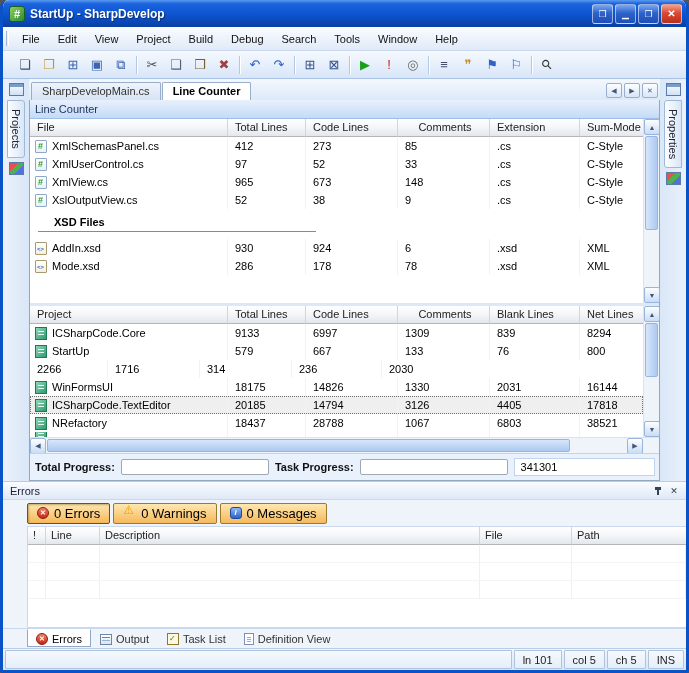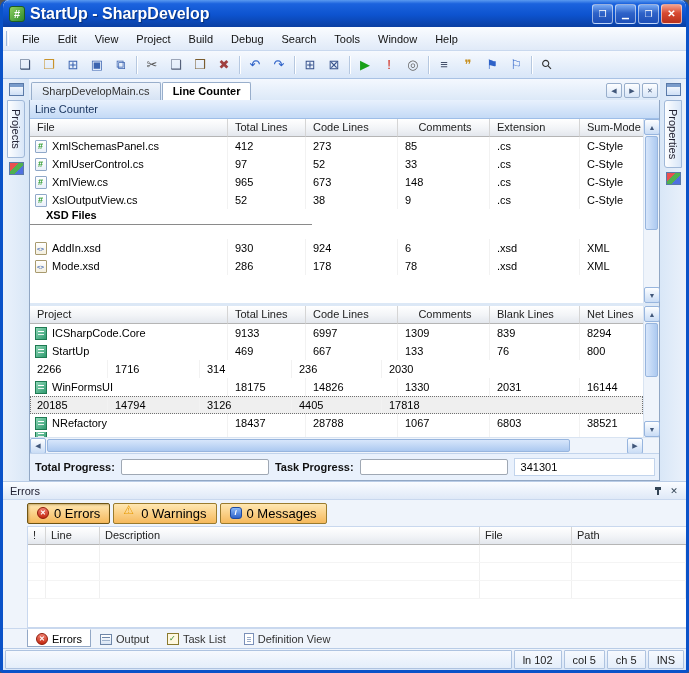--- a/index.html
+++ b/index.html
@@ -17,21 +17,21 @@
   
   .titlebar{
     height:27px; flex:0 0 27px;
     background:linear-gradient(180deg,#5A9AF0 0%,#1B63DE 14%,#0D53CF 55%,#0A3FA2 100%);
     display:flex; align-items:center; padding:0 4px 0 6px;
     border-radius:6px 6px 0 0; color:#fff;
   }
   .app-icon{width:16px;height:16px;border-radius:3px;margin-right:5px;
     background:linear-gradient(135deg,#8ED060,#2E8A2E);border:1px solid #1E5E1E;
     color:#fff;font-size:11px;font-weight:bold;text-align:center;line-height:14px;}
-  .title-text{font-size:16px;font-weight:bold;flex:1;
+  .title-text{font-size:12px;font-weight:bold;flex:1;
     text-shadow:1px 1px 1px #073078; white-space:nowrap;}
   .winbtns{display:flex;gap:2px;}
   .wbtn{width:21px;height:20px;border-radius:3px;border:1px solid rgba(255,255,255,.55);
     color:#fff;font-size:9px;display:flex;align-items:center;justify-content:center;
     background:linear-gradient(180deg,#78AAF4,#2E62C8 45%,#1D4FB8);cursor:default;}
   .wbtn.close{background:linear-gradient(180deg,#F2A08E,#D84A32 45%,#B8311C);font-size:10px;font-weight:bold;}
 
   
   .menubar{height:24px;flex:0 0 24px;display:flex;align-items:stretch;
     background:linear-gradient(#FAFCFF,#E0EAF8);border-bottom:1px solid #C9D8EE;}
@@ -85,21 +85,21 @@
   .tcell{font-size:11px;color:#000;padding-left:7px;white-space:nowrap;overflow:hidden;height:100%;
     display:flex;align-items:center;border-right:1px solid #F2F2F2;}
   .c0{width:198px;flex:0 0 198px;}
   .c1{width:78px;flex:0 0 78px;}
   .c2{width:92px;flex:0 0 92px;}
   .c3{width:92px;flex:0 0 92px;text-align:center;}
   .c4{width:90px;flex:0 0 90px;}
   .c5{flex:1;border-right:none;}
   .tcell.c0{padding-left:5px;}
 
-  .group-row{height:30px;flex:0 0 30px;display:flex;align-items:flex-start;}
+  .group-row{height:30px;flex:0 0 30px;display:flex;align-items:center;margin-left:8px;}
   .group-label{font-size:11px;font-weight:bold;color:#000;padding:0 0 3px 16px;width:46%;border-bottom:1px solid #8A8A8A;}
 
   
   .icon{display:inline-block;width:12px;height:13px;margin-right:5px;position:relative;flex:0 0 12px;}
   .cs-file-icon{background:linear-gradient(#fff,#EAF0FA);border:1px solid #8FA8C8;border-radius:1px;}
   .cs-file-icon::after{content:"#";position:absolute;left:2px;top:1px;font-size:9px;font-weight:bold;color:#2B9A2B;line-height:1;}
   .xsd-file-icon{background:linear-gradient(#fff,#F4EFDF);border:1px solid #A89A6E;border-radius:1px;}
   .xsd-file-icon::after{content:"<>";position:absolute;left:1px;top:3px;font-size:6px;font-weight:bold;color:#3C64B0;line-height:1;}
   .project-icon{background:linear-gradient(135deg,#8FD8B8,#2E9A6E);border:1px solid #1E7A52;}
   .project-icon::after{content:"";position:absolute;left:2px;right:2px;top:3px;height:1px;background:#fff;box-shadow:0 3px 0 rgba(255,255,255,.85);}
@@ -423,21 +423,21 @@
                   <div class="tcell c2" data-name="cell">6997</div>
                   <div class="tcell c3" data-name="cell">1309</div>
                   <div class="tcell c4" data-name="cell">839</div>
                   <div class="tcell c5" data-name="cell">8294</div>
                 </div>
                 <div class="trow" data-name="project-row">
                   <div class="tcell c0" data-name="cell">
                     <span class="icon project-icon" data-name="project-icon"></span>
                     <span data-name="cell-text">StartUp</span>
                   </div>
-                  <div class="tcell c1" data-name="cell">469</div>
+                  <div class="tcell c1" data-name="cell">579</div>
                   <div class="tcell c2" data-name="cell">667</div>
                   <div class="tcell c3" data-name="cell">133</div>
                   <div class="tcell c4" data-name="cell">76</div>
                   <div class="tcell c5" data-name="cell">800</div>
                 </div>
                 <div class="trow" data-name="project-row">
                   <div class="tcell c1" data-name="cell">2266</div>
                   <div class="tcell c2" data-name="cell">1716</div>
                   <div class="tcell c3" data-name="cell">314</div>
                   <div class="tcell c4" data-name="cell">236</div>
@@ -448,20 +448,24 @@
                     <span class="icon project-icon" data-name="project-icon"></span>
                     <span data-name="cell-text">WinFormsUI</span>
                   </div>
                   <div class="tcell c1" data-name="cell">18175</div>
                   <div class="tcell c2" data-name="cell">14826</div>
                   <div class="tcell c3" data-name="cell">1330</div>
                   <div class="tcell c4" data-name="cell">2031</div>
                   <div class="tcell c5" data-name="cell">16144</div>
                 </div>
                 <div class="trow selected" data-name="project-row">
+                  <div class="tcell c0" data-name="cell">
+                    <span class="icon project-icon" data-name="project-icon"></span>
+                    <span data-name="cell-text">ICSharpCode.TextEditor</span>
+                  </div>
                   <div class="tcell c1" data-name="cell">20185</div>
                   <div class="tcell c2" data-name="cell">14794</div>
                   <div class="tcell c3" data-name="cell">3126</div>
                   <div class="tcell c4" data-name="cell">4405</div>
                   <div class="tcell c5" data-name="cell">17818</div>
                 </div>
                 <div class="trow" data-name="project-row">
                   <div class="tcell c0" data-name="cell">
                     <span class="icon project-icon" data-name="project-icon"></span>
                     <span data-name="cell-text">NRefactory</span>
@@ -594,19 +598,19 @@
       </span>
       <span class="btab" data-name="tab-definition-view">
         <span class="definition-icon" data-name="definition-view-tab-icon"></span>
         <span data-name="tab-label">Definition View</span>
       </span>
     </div>
   </div>
 
   <div class="statusbar" data-name="status-bar">
     <span class="spanel smain" data-name="status-message-panel"></span>
-    <span class="spanel" data-name="status-line">ln 102</span>
+    <span class="spanel" data-name="status-line">ln 101</span>
     <span class="spanel" data-name="status-col">col 5</span>
     <span class="spanel" data-name="status-ch">ch 5</span>
     <span class="spanel" data-name="status-insert-mode">INS</span>
   </div>
 
 </div>
 
 </body></html>

